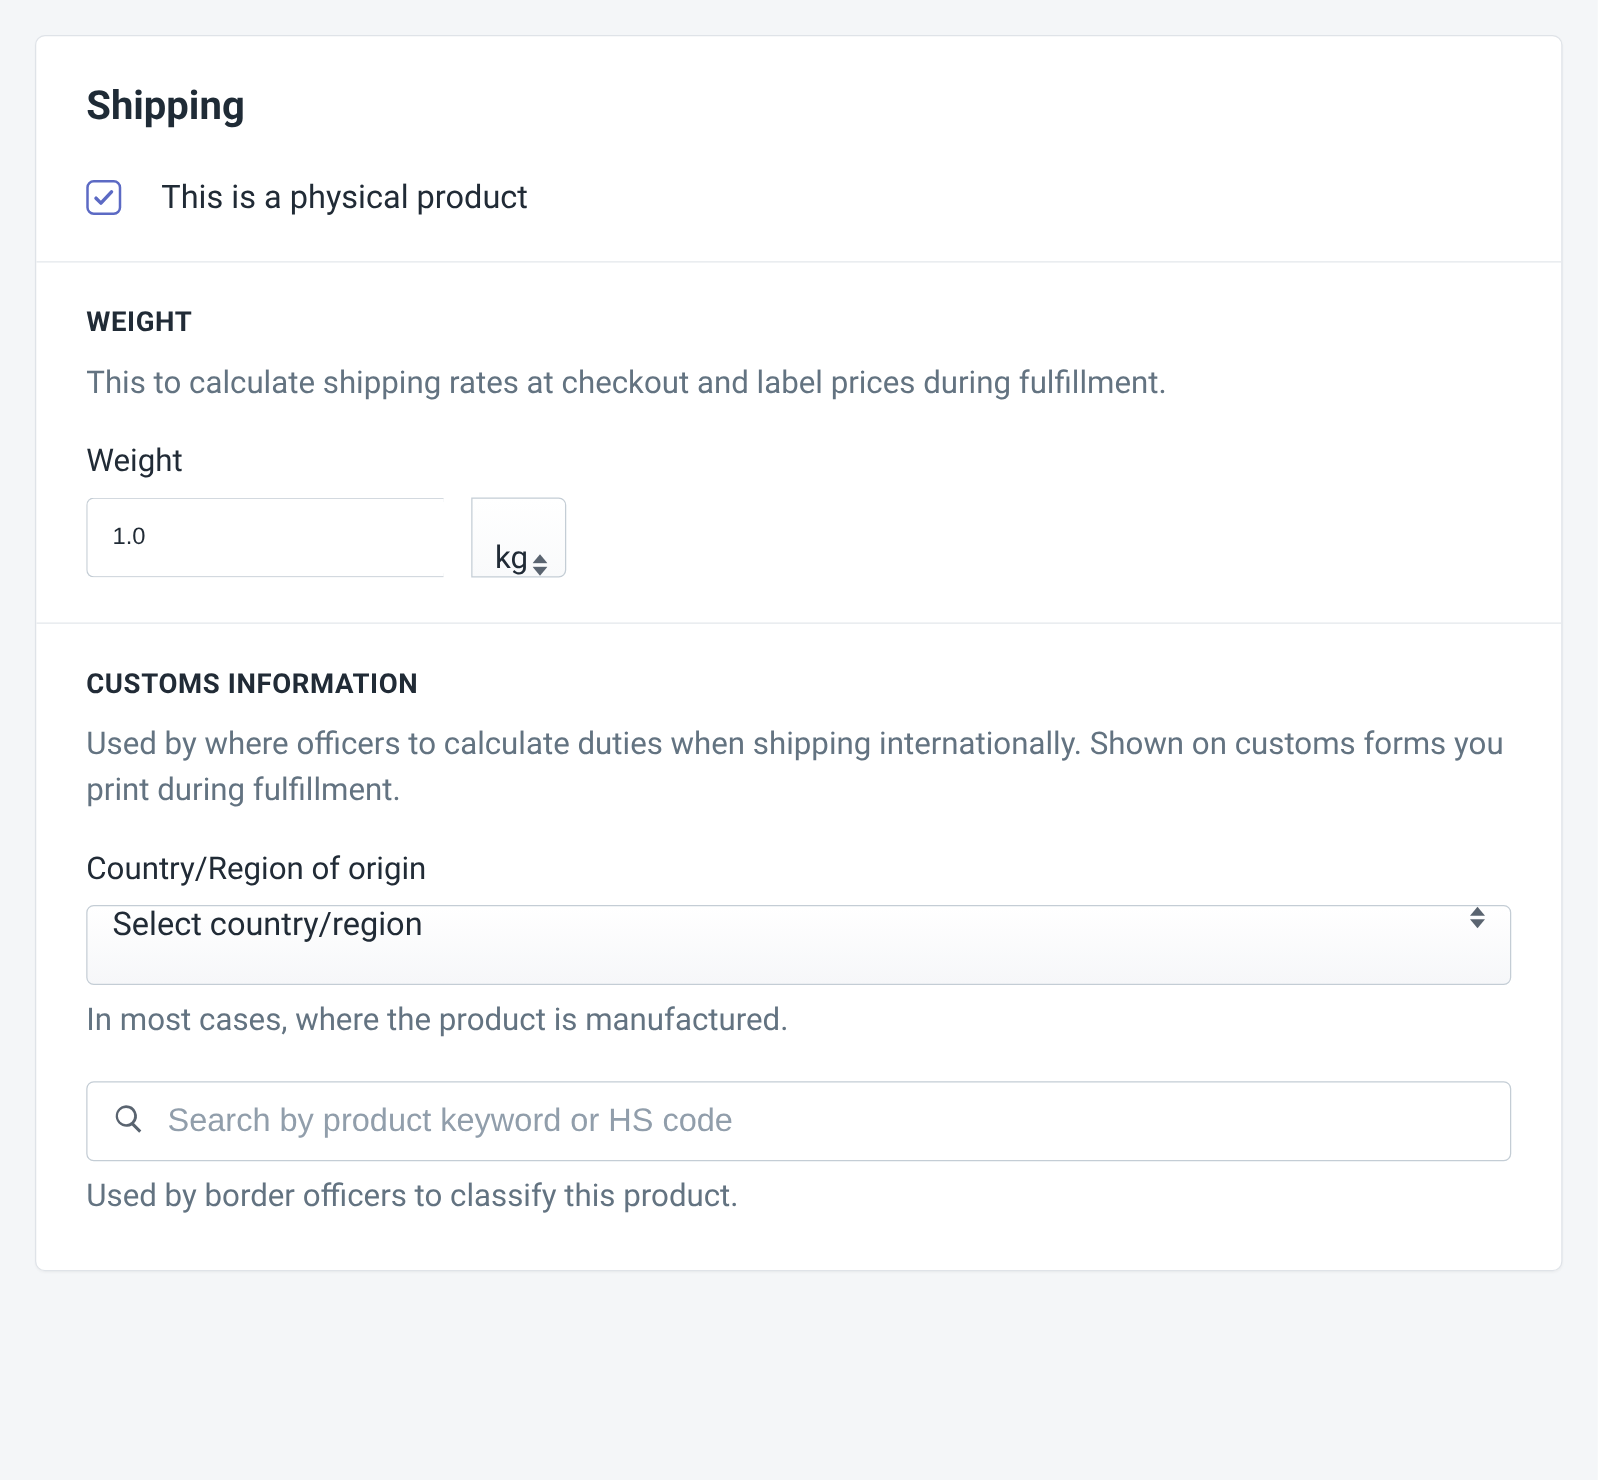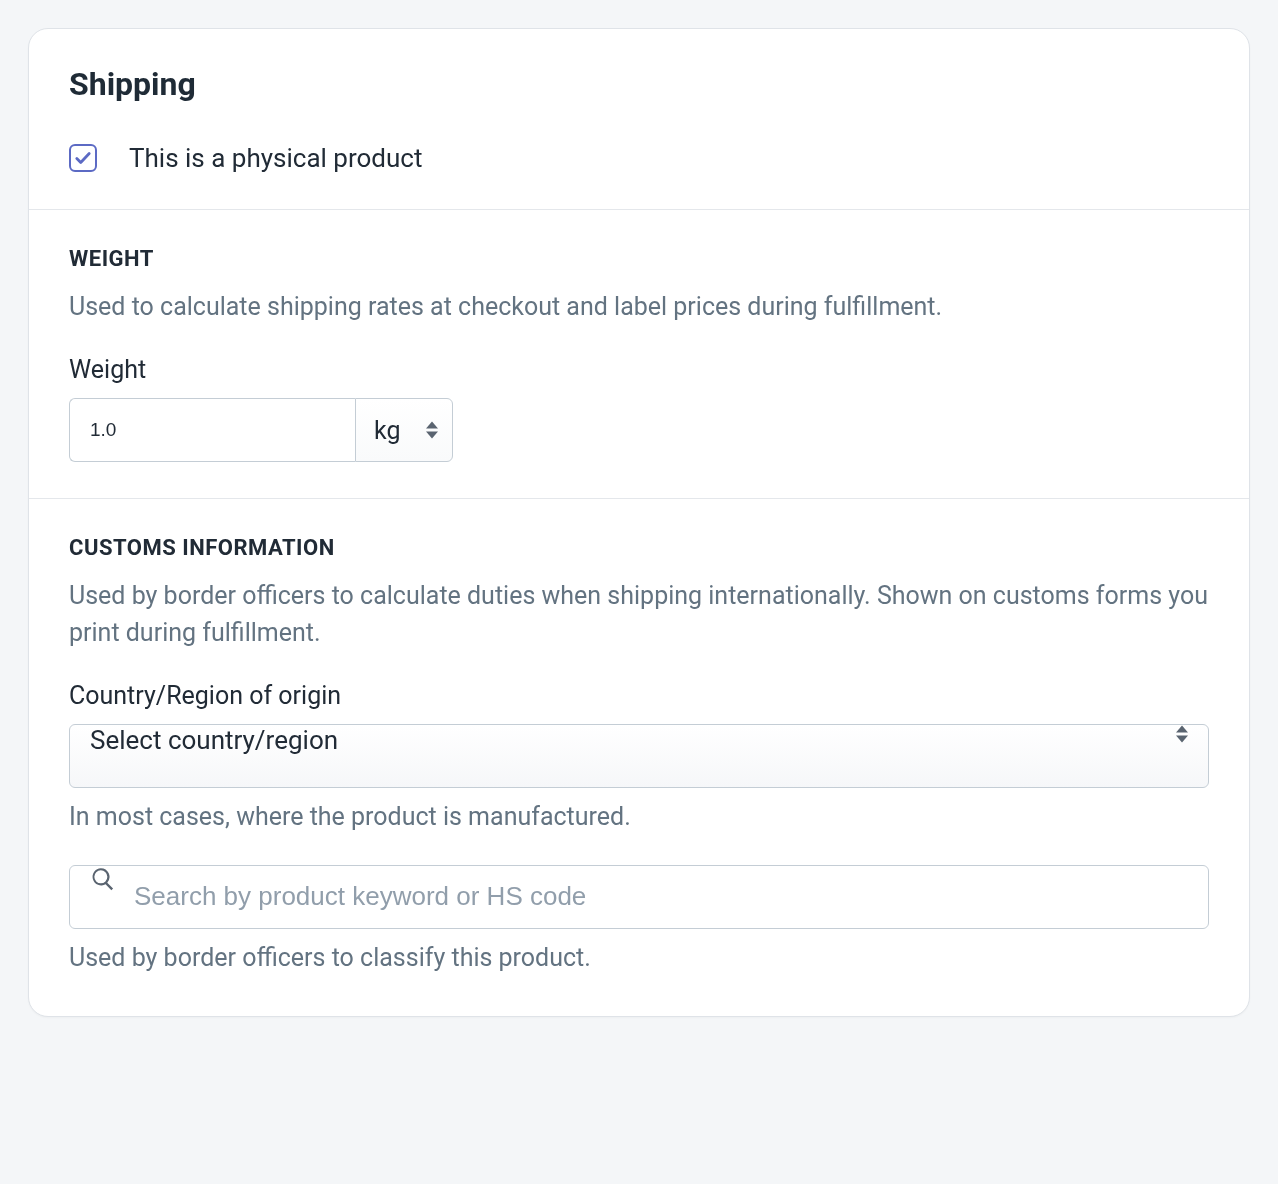--- a/index.html
+++ b/index.html
@@ -9,21 +9,21 @@
     background: #f4f6f8;
     font-family: -apple-system, BlinkMacSystemFont, "Segoe UI", Roboto, Helvetica, Arial, sans-serif;
     color: #212b36;
   }
   .page {
     padding: 28px;
   }
   .card {
     background: #ffffff;
     border: 1px solid #dfe3e8;
-    border-radius: 20px;
+    border-radius: 8px;
     box-shadow: 0 1px 2px rgba(0,0,0,0.03);
     overflow: hidden;
   }
   .section {
     padding: 36px 40px;
   }
   .section + .section {
     border-top: 1px solid #e4e7eb;
   }
   .card-title {
@@ -88,26 +88,27 @@
     padding: 0 20px;
     color: #212b36;
     outline: none;
   }
   .unit-select {
     width: 98px;
     border: 1px solid #c4cdd5;
     border-radius: 0 6px 6px 0;
     background: linear-gradient(#ffffff, #f9fafb);
     display: flex;
-    align-items: center;
+    align-items: flex-end;
     justify-content: space-between;
     padding: 0 14px 0 18px;
     font-size: 25px;
     color: #212b36;
     cursor: pointer;
+    margin-left: 22px;
   }
   .spinner-icons {
     display: flex;
     flex-direction: column;
     line-height: 0;
     align-items: center;
   }
   .spinner-icons svg { width: 12px; height: 8px; fill: #5a6470; }
   .spinner-icons svg + svg { margin-top: 2px; }
   .select-field {
@@ -125,20 +126,21 @@
     cursor: pointer;
     margin-bottom: 14px;
   }
   .search-field {
     height: 64px;
     width: 100%;
     border: 1px solid #c4cdd5;
     border-radius: 6px;
     background: #fff;
     display: flex;
+    align-items: center;
     padding: 0 20px;
     gap: 18px;
     margin-bottom: 14px;
   }
   .search-field input {
     flex: 1;
     border: none;
     outline: none;
     font-size: 26px;
     color: #212b36;
@@ -167,41 +169,41 @@
           <svg viewBox="0 0 16 16">
               <path fill="none" stroke="#5c6ac4" stroke-width="2.5" stroke-linecap="round" stroke-linejoin="round" d="M2.5 8.5l3.5 3.5 7.5-8"></path>
             </svg>
         </div>
         <span class="checkbox-label">This is a physical product</span>
       </div>
     </div>
 
     <div class="section">
       <div class="subheading">WEIGHT</div>
-      <p class="help-text">Used to calculate shipping rates at checkout and label prices during fulfillment.</p>
+      <p class="help-text">This to calculate shipping rates at checkout and label prices during fulfillment.</p>
       <label class="field-label">Weight</label>
       <div class="weight-group">
         <input class="weight-input" type="text" value="1.0" style="">
         <div class="unit-select">
           <span>kg</span>
           <span class="spinner-icons">
             <svg viewBox="0 0 10 6">
                 <path d="M5 0l5 6H0z"></path>
               </svg>
             <svg viewBox="0 0 10 6">
                 <path d="M5 6l5-6H0z"></path>
               </svg>
           </span>
         </div>
       </div>
     </div>
 
     <div class="section">
       <div class="subheading">CUSTOMS INFORMATION</div>
-      <p class="help-text">Used by border officers to calculate duties when shipping internationally. Shown on customs forms you print during fulfillment.</p>
+      <p class="help-text">Used by where officers to calculate duties when shipping internationally. Shown on customs forms you print during fulfillment.</p>
 
       <div class="field-block">
         <label class="field-label">Country/Region of origin</label>
         <div class="select-field">
           <span>Select country/region</span>
           <span class="spinner-icons">
             <svg viewBox="0 0 10 6">
                 <path d="M5 0l5 6H0z"></path>
               </svg>
             <svg viewBox="0 0 10 6">

